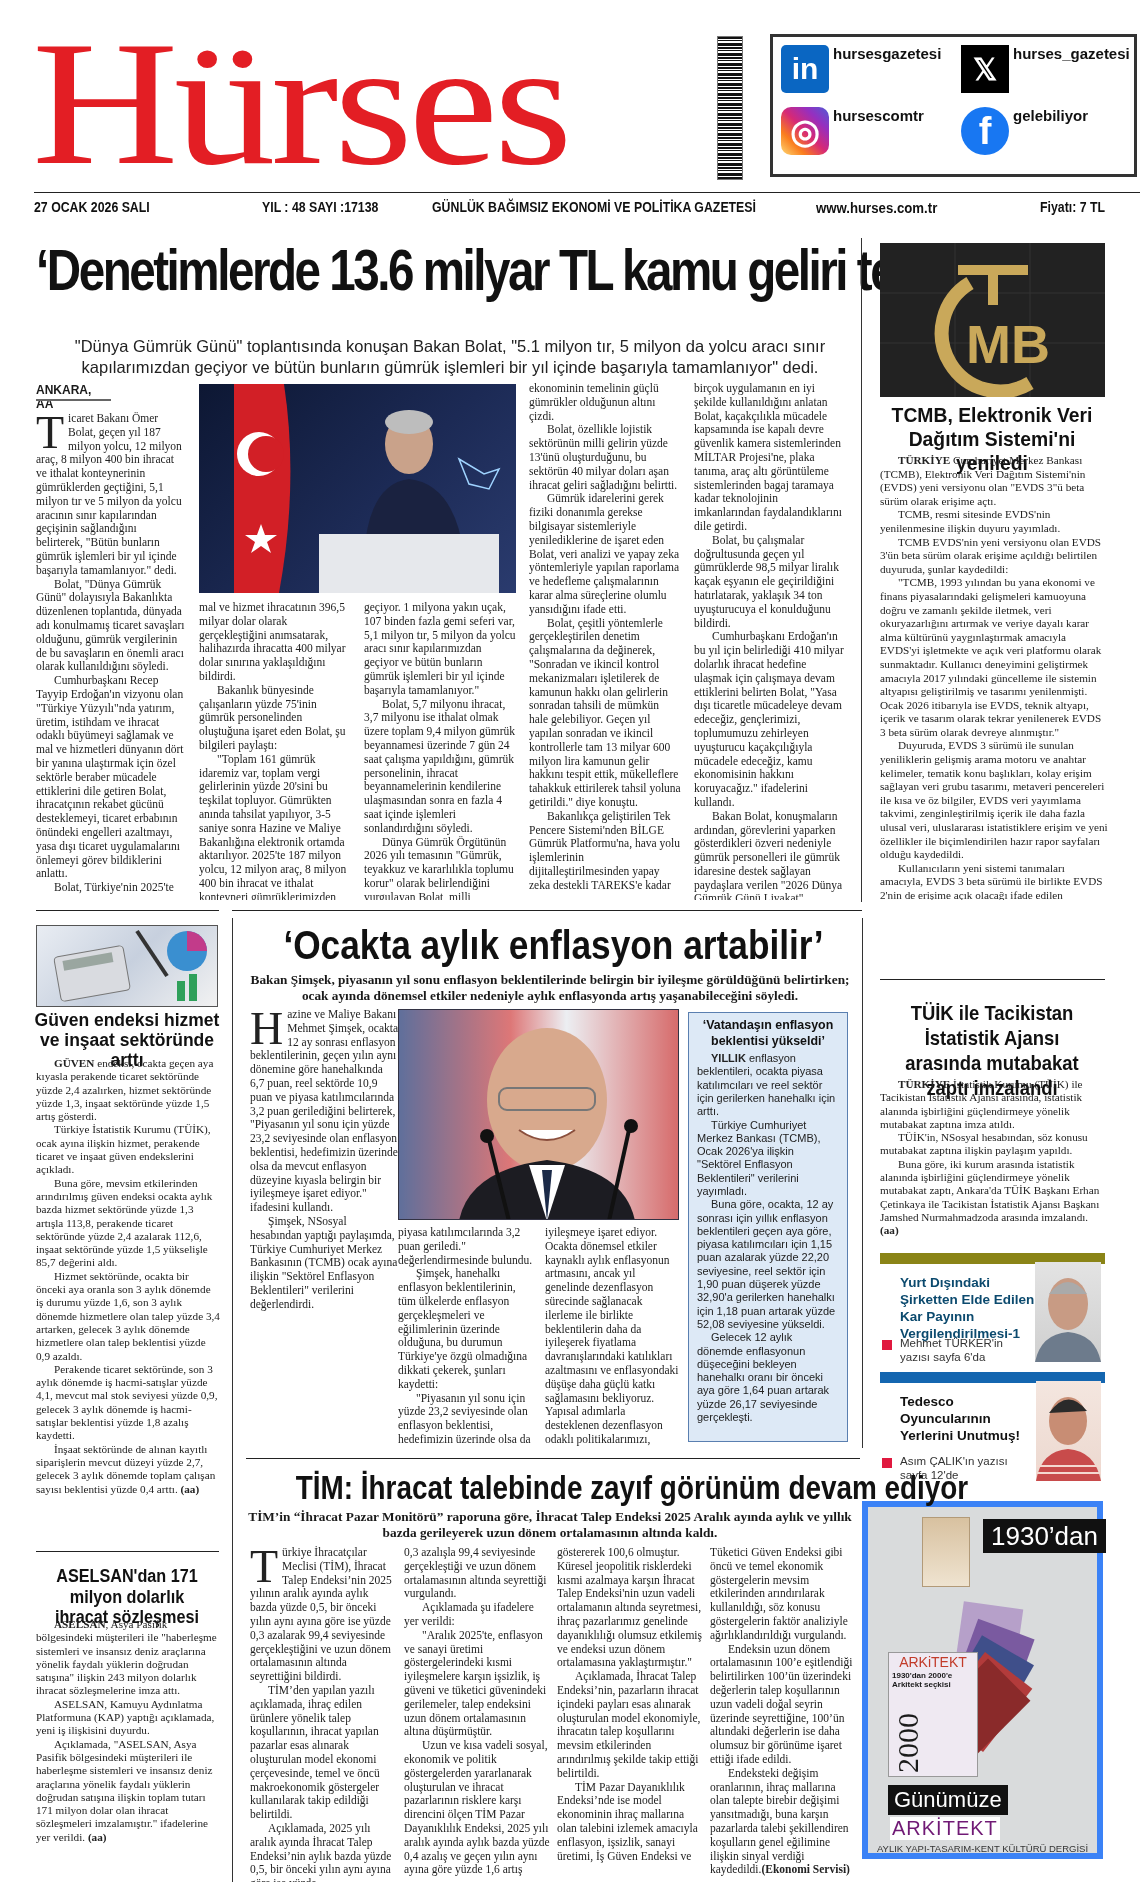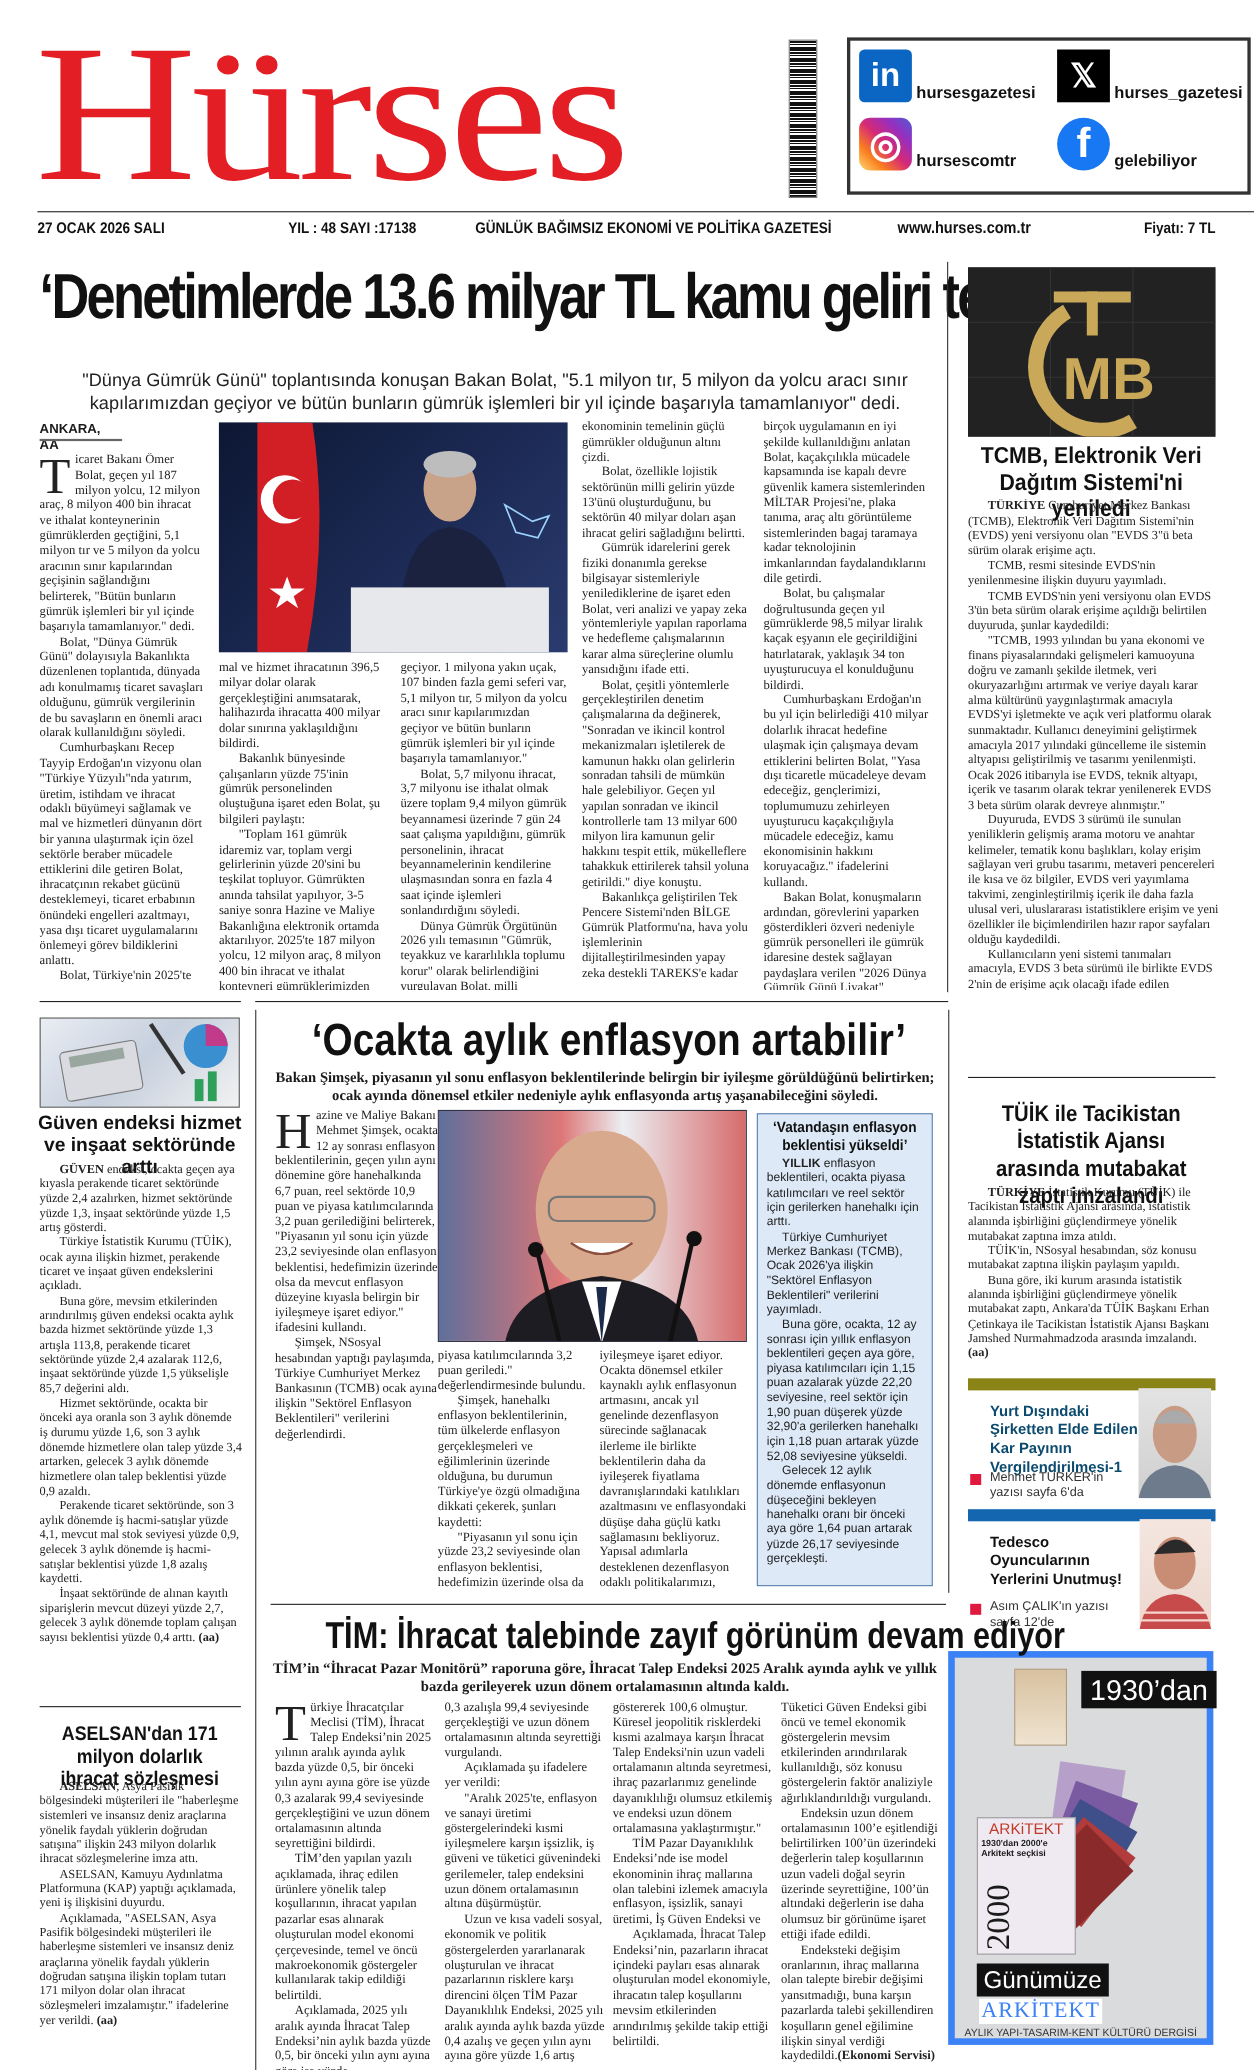--- a/index.html
+++ b/index.html
@@ -1,21 +1,21 @@
 <!DOCTYPE html>
 <html><head>
 <meta charset="utf-8">
 <style>
 *{box-sizing:border-box;margin:0;padding:0}
 body{width:1140px;height:1882px;background:#fff;font-family:"Liberation Serif",serif;color:#1a1a1a;position:relative;overflow:hidden}
 .abs{position:absolute}
 .masthead-logo{left:32px;top:28px;font-family:"Liberation Serif",serif;font-size:178px;line-height:150px;color:#e31e24;letter-spacing:-4px;transform:scaleX(1.14);transform-origin:left top}
 .barcode{left:717px;top:36px;width:26px;height:144px;border:1px solid #777;background:repeating-linear-gradient(to bottom,#111 0 2px,#fff 2px 3px,#111 3px 4px,#fff 4px 6px,#111 6px 9px,#fff 9px 10px)}
 .social{left:770px;top:34px;width:367px;height:143px;border:3px solid #333;background:#fff}
-.soc-item{position:absolute;display:flex;align-items:flex-end;gap:4px;font-family:"Liberation Sans",sans-serif;font-weight:bold;font-size:15px;color:#111}
+.soc-item{position:absolute;display:flex;align-items:flex-start;gap:4px;font-family:"Liberation Sans",sans-serif;font-weight:bold;font-size:15px;color:#111}
 .soc-icon{width:48px;height:48px;display:flex;align-items:center;justify-content:center;color:#fff;font-family:"Liberation Sans",sans-serif;font-weight:bold}
 .topline{left:34px;top:192px;width:1106px;height:1px;background:#222}
 .infobar{top:199px;font-family:"Liberation Sans",sans-serif;font-weight:bold;font-size:14px;color:#111;transform:scaleX(.88);transform-origin:left}
 .headline{font-family:"Liberation Sans",sans-serif;font-weight:bold;color:#111;white-space:nowrap}
 .col{font-size:11.5px;line-height:13.8px;text-align:left;color:#222;overflow:hidden}
 .col p{text-indent:18px}
 .col p.ni{text-indent:0}
 .dropcap{float:left;font-size:46px;line-height:38px;margin:2px 4px 0 0;font-family:"Liberation Serif",serif}
 .vrule{background:#333;width:1px}
 .hrule{background:#222;height:1px}
@@ -246,41 +246,41 @@
     <rect x="30" y="50" width="60" height="80" fill="#3f4f8a" transform="rotate(30 60 90)"></rect>
     <rect x="25" y="70" width="60" height="80" fill="#b23b3b" transform="rotate(38 60 110)"></rect>
     <rect x="20" y="80" width="60" height="80" fill="#8a2a2a" transform="rotate(45 60 120)"></rect>
   </svg>
   <div style="position:absolute;left:20px;top:145px;width:90px;height:125px;background:#efe9f2;border:1px solid #999">
     <div style="color:#c23b2a;font-family:'Liberation Sans',sans-serif;font-size:14px;text-align:center;line-height:18px">ARKiTEKT</div>
     <div style="font-family:'Liberation Sans',sans-serif;font-weight:bold;font-size:8px;line-height:9px;padding:0 3px">1930'dan 2000'e Arkitekt seçkisi</div>
     <div style="position:absolute;left:2px;top:50px;font-family:'Liberation Serif',serif;font-size:30px;transform:rotate(-90deg);transform-origin:left top;top:120px">2000</div>
   </div>
   <div style="position:absolute;left:20px;top:278px;background:#111;color:#fff;font-family:'Liberation Sans',sans-serif;font-size:22px;padding:0 6px;line-height:30px">Günümüze</div>
-  <div style="position:absolute;left:22px;top:310px;color:#3b82f6;font-family:Liberation Serif, serif;font-size:20px;letter-spacing:1px;background:#fff;padding:0 2px">ARKİTEKT</div>
+  <div style="position:absolute;left:22px;top:310px;color:#701a75;font-family:Liberation Sans, sans-serif;font-size:20px;letter-spacing:1px;background:#fff;padding:0 2px">ARKİTEKT</div>
   <div style="position:absolute;left:0;top:336px;width:100%;text-align:center;font-family:'Liberation Sans',sans-serif;font-size:9.5px;color:#333">AYLIK YAPI-TASARIM-KENT KÜLTÜRÜ DERGİSİ</div>
 </div>
 
 <div class="abs hrule" style="left:246px;top:1458px;width:614px"></div>
 <div class="abs headline" style="left:240px;top:1468px;width:620px;text-align:center;font-size:34px;transform:scaleX(.82);transform-origin:center top">TİM: İhracat talebinde zayıf görünüm devam ediyor</div>
 <div class="abs" style="left:240px;top:1509px;width:620px;text-align:center;font-weight:bold;font-size:13.3px;line-height:16px">TİM’in “İhracat Pazar Monitörü” raporuna göre, İhracat Talep Endeksi 2025 Aralık ayında aylık ve yıllık bazda gerileyerek uzun dönem ortalamasının altında kaldı.</div>
 <div class="abs col" style="left:250px;top:1546px;width:146px;height:336px">
   <span class="dropcap">T</span>
   <p class="ni">ürkiye İhracatçılar Meclisi (TİM), İhracat Talep Endeksi’nin 2025 yılının aralık ayında aylık bazda yüzde 0,5, bir önceki yılın aynı ayına göre ise yüzde 0,3 azalarak 99,4 seviyesinde gerçekleştiğini ve uzun dönem ortalamasının altında seyrettiğini bildirdi.</p>
   <p>TİM’den yapılan yazılı açıklamada, ihraç edilen ürünlere yönelik talep koşullarının, ihracat yapılan pazarlar esas alınarak oluşturulan model ekonomi çerçevesinde, temel ve öncü makroekonomik göstergeler kullanılarak takip edildiği belirtildi.</p>
   <p>Açıklamada, 2025 yılı aralık ayında İhracat Talep Endeksi’nin aylık bazda yüzde 0,5, bir önceki yılın aynı ayına göre ise yüzde</p>
 </div>
 <div class="abs col" style="left:404px;top:1546px;width:146px;height:336px">
   <p class="ni">0,3 azalışla 99,4 seviyesinde gerçekleştiği ve uzun dönem ortalamasının altında seyrettiği vurgulandı.</p>
   <p>Açıklamada şu ifadelere yer verildi:</p>
   <p>"Aralık 2025'te, enflasyon ve sanayi üretimi göstergelerindeki kısmi iyileşmelere karşın işsizlik, iş güveni ve tüketici güvenindeki gerilemeler, talep endeksini uzun dönem ortalamasının altına düşürmüştür.</p>
   <p>Uzun ve kısa vadeli sosyal, ekonomik ve politik göstergelerden yararlanarak oluşturulan ve ihracat pazarlarının risklere karşı direncini ölçen TİM Pazar Dayanıklılık Endeksi, 2025 yılı aralık ayında aylık bazda yüzde 0,4 azalış ve geçen yılın aynı ayına göre yüzde 1,6 artış</p>
 </div>
 <div class="abs col" style="left:557px;top:1546px;width:146px;height:336px">
   <p class="ni">göstererek 100,6 olmuştur. Küresel jeopolitik risklerdeki kısmi azalmaya karşın İhracat Talep Endeksi'nin uzun vadeli ortalamanın altında seyretmesi, ihraç pazarlarımız genelinde dayanıklılığı olumsuz etkilemiş ve endeksi uzun dönem ortalamasına yaklaştırmıştır."</p>
+  <p>Açıklamada, İhracat Talep Endeksi’nin, pazarların ihracat içindeki payları esas alınarak oluşturulan model ekonomiyle, ihracatın talep koşullarını mevsim etkilerinden arındırılmış şekilde takip ettiği belirtildi.</p>
   <p>TİM Pazar Dayanıklılık Endeksi’nde ise model ekonominin ihraç mallarına olan talebini izlemek amacıyla enflasyon, işsizlik, sanayi üretimi, İş Güven Endeksi ve</p>
-  <p>Açıklamada, İhracat Talep Endeksi’nin, pazarların ihracat içindeki payları esas alınarak oluşturulan model ekonomiyle, ihracatın talep koşullarını mevsim etkilerinden arındırılmış şekilde takip ettiği belirtildi.</p>
 </div>
 <div class="abs col" style="left:710px;top:1546px;width:146px;height:336px">
   <p class="ni">Tüketici Güven Endeksi gibi öncü ve temel ekonomik göstergelerin mevsim etkilerinden arındırılarak kullanıldığı, söz konusu göstergelerin faktör analiziyle ağırlıklandırıldığı vurgulandı.</p>
   <p>Endeksin uzun dönem ortalamasının 100’e eşitlendiği belirtilirken 100’ün üzerindeki değerlerin talep koşullarının uzun vadeli doğal seyrin üzerinde seyrettiğine, 100’ün altındaki değerlerin ise daha olumsuz bir görünüme işaret ettiği ifade edildi.</p>
   <p><span>Endeksteki değişim oranlarının, ihraç mallarına olan talepte birebir değişimi yansıtmadığı, buna karşın pazarlarda talebi şekillendiren koşulların genel eğilimine ilişkin sinyal verdiği kaydedildi.</span><b>(Ekonomi Servisi)</b></p>
 </div>
 
 </body></html>

